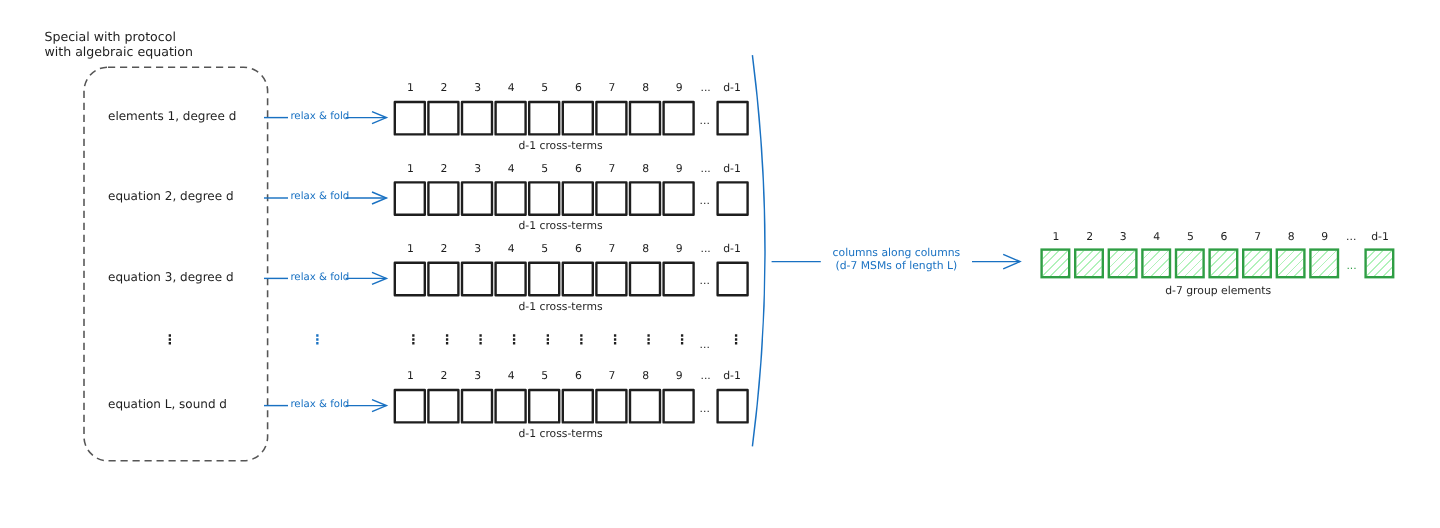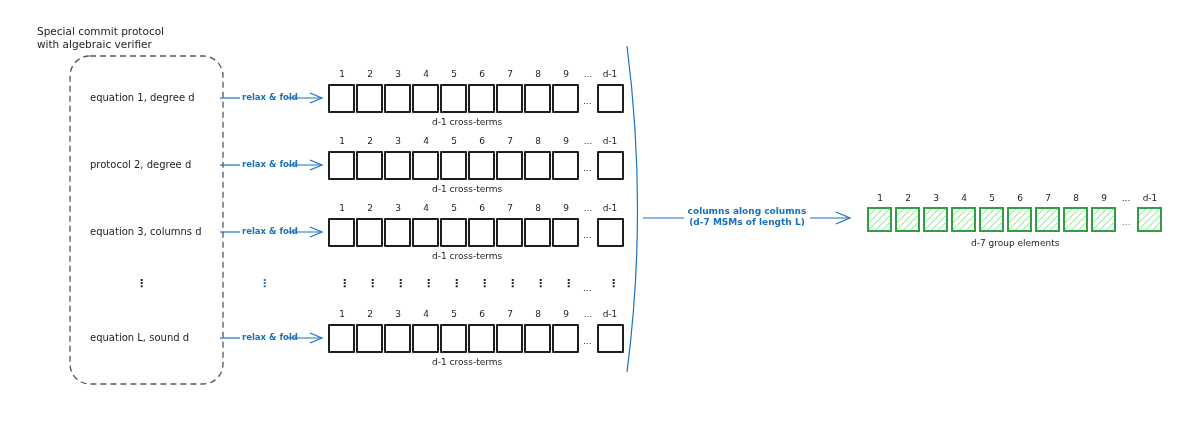--- a/index.html
+++ b/index.html
@@ -1,21 +1,21 @@
 <!DOCTYPE html>
 <html><head>
 <meta charset="utf-8">
 <style>
   html, body { margin:0; padding:0; background:#ffffff; }
   body { width:1200px; height:440px; position:relative; overflow:hidden;
          font-family: "DejaVu Sans", sans-serif; color:#1e1e1e; }
   .abs { position:absolute; }
   .txt { font-size:10px; white-space:nowrap; }
   .title { font-size:10.5px; line-height:13px; }
-  .blue { color:#1971c2;font-weight:bold; }
+  .blue { color:#1971c2; }
   .box { position:absolute; width:23px; height:25px; border:2.6px solid #1e1e1e; border-radius:1px; box-sizing:content-box; }
   .gbox { position:absolute; width:21px; height:21px; border:2.4px solid #2f9e44;
           background: repeating-linear-gradient(135deg, #ffffff 0 4px, #b2f2bb 4px 5px); }
   .num { position:absolute; font-size:9px; width:28px; text-align:center; }
   .dots { position:absolute; font-size:9px; }
   .vdots { position:absolute; font-size:11px; font-weight:bold; line-height:4px; }
   svg { position:absolute; left:0; top:0; }
 </style>
 </head>
 <body>
@@ -40,27 +40,27 @@
 
     <path d="M627,46 Q648,210 627,372"></path>
 
     <line x1="643" y1="218" x2="684" y2="218"></line>
     <line x1="810" y1="218" x2="850" y2="218"></line>
     <polyline points="836,212 850,218 836,224"></polyline>
   </g>
 </svg>
 
 <div class="abs title" style="left:37px;top:25px;">
-  <div>Special commit protocol</div>
-  <div>with algebraic verifier</div>
-</div>
-
-<div class="abs txt" style="left:90px;top:92px;">equation 1, degree d</div>
-<div class="abs txt" style="left:90px;top:159px;">protocol 2, degree d</div>
-<div class="abs txt" style="left:90px;top:226px;">equation 3, columns d</div>
+  <div>Special with protocol</div>
+  <div>with algebraic equation</div>
+</div>
+
+<div class="abs txt" style="left:90px;top:92px;">elements 1, degree d</div>
+<div class="abs txt" style="left:90px;top:159px;">equation 2, degree d</div>
+<div class="abs txt" style="left:90px;top:226px;">equation 3, degree d</div>
 <div class="abs vdots" style="left:136px;top:282px;">⋮</div>
 <div class="abs txt" style="left:90px;top:332px;">equation L, sound d</div>
 
 <div class="abs txt blue" style="left:242px;top:92px;font-size:8.5px;">relax &amp; fold</div>
 <div class="abs txt blue" style="left:242px;top:159px;font-size:8.5px;">relax &amp; fold</div>
 <div class="abs txt blue" style="left:242px;top:226px;font-size:8.5px;">relax &amp; fold</div>
 <div class="abs vdots blue" style="left:259px;top:282px;">⋮</div>
 <div class="abs txt blue" style="left:242px;top:332px;font-size:8.5px;">relax &amp; fold</div>
 
 <div>

